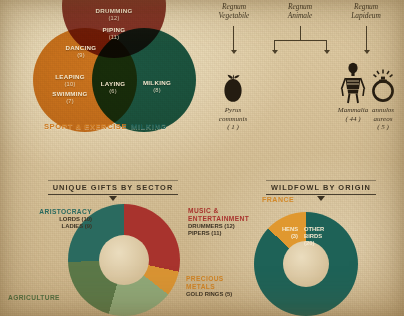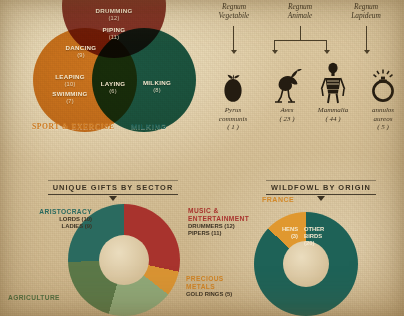--- a/index.html
+++ b/index.html
@@ -71,21 +71,21 @@
   #lbl-laying   { left: 88px;  top: 81px; width: 50px; }
   #lbl-milking  { left: 130px; top: 80px; width: 54px; }
 
   .venn-cat {
     position: absolute;
     font-size: 7.6px;
     font-weight: 700;
     letter-spacing: .55px;
     text-shadow: 0 1px 0 rgba(255,250,230,.35);
   }
-  #cat-sport { left: 32px;  top: 122px; color: #cf7a20; font-family: Liberation Serif, serif; }
+  #cat-sport { left: 44px;  top: 122px; color: #cf7a20; }
   #cat-farm  { left: 131px; top: 122px; color: #1c5f54; }
 
   
   #regnum-panel { position: absolute; left: 196px; top: 0; width: 208px; height: 158px; }
   .regnum-head {
     position: absolute;
     text-align: center;
     font-family: "Liberation Serif", serif;
     font-style: italic;
     font-size: 7.4px;
@@ -126,21 +126,21 @@
     margin-top: 2px;
   }
   .specimen .cnt {
     font-family: "Liberation Serif", serif;
     font-style: italic;
     font-size: 7px;
     color: #3a3020;
   }
   #sp-pear  { left: 10px;  top: 58px; }
   #sp-aves  { left: 64px;  top: 58px; }
-  #sp-mamm  { left: 110px; top: 58px; }
+  #sp-mamm  { left: 130px; top: 58px; }
   #sp-ring  { left: 160px; top: 58px; }
 
   
   .sec-head { position: absolute; text-align: center; }
   .sec-head .txt {
     font-size: 7.4px;
     font-weight: 700;
     letter-spacing: 1.05px;
     color: #3b3223;
     border-bottom: 1px solid #4a4030;
@@ -279,34 +279,20 @@
           <path d="M13 9c-4.6 0-8.6 4.6-8.6 11.4 0 7 4 11.4 8.6 11.4s8.6-4.4 8.6-11.4C21.6 13.6 17.6 9 13 9z" fill="#241c11"></path>
           <path d="M12.6 10.4c-.2-2.6.3-4.6 1.3-5.8.2 2.2-.1 4.2-.6 5.8z" fill="#241c11"></path>
           <path d="M14.3 7.2c1.6-1.6 3.6-2.2 5.3-1.9-1 1.7-2.8 2.9-4.7 3.3z" fill="#241c11"></path>
           <path d="M12.6 7.6C11.3 5.8 9.4 4.8 7.6 4.8c.6 2 2.2 3.6 4.1 4.3z" fill="#241c11"></path>
         </svg>
       </div>
       <div class="sci">Pyrus<br>communis</div>
       <div class="cnt">( 1 )</div>
     </div>
 
-    <div class="specimen" id="sp-aves">
-      <div class="glyph">
-        <svg width="34" height="40" viewBox="0 0 34 40" aria-hidden="true">
-          <path d="M10 16c3-4 8-5 12-3 3 1.5 5 4 5.5 7-2 1-4.5.5-6-1 1 2.5.5 5-1.5 6.5-3 2.2-7.5 1.8-10-1-1.8-2-2-5-0-8.5z" fill="#241c11"></path>
-          <path d="M21 13c1.5-3.5 4-6 7-7.2-.8 3.2-2.8 6-5.5 7.6z" fill="#241c11"></path>
-          <path d="M27.5 5.5c1.5-.6 3-.7 4.3-.2-1 1.1-2.4 1.8-3.8 1.9z" fill="#241c11"></path>
-          <path d="M13 25l-2 8-3 5" stroke="#241c11" stroke-width="1.6" fill="none"></path>
-          <path d="M18 25l1 8 3 5" stroke="#241c11" stroke-width="1.6" fill="none"></path>
-          <path d="M5 38h7M18 38h7" stroke="#241c11" stroke-width="1.5" fill="none"></path>
-        </svg>
-      </div>
-      <div class="sci">Aves</div>
-      <div class="cnt">( 23 )</div>
-    </div>
 
     <div class="specimen" id="sp-mamm">
       <div class="glyph">
         <svg width="26" height="42" viewBox="0 0 26 42" aria-hidden="true">
           <ellipse cx="13" cy="6" rx="4.6" ry="5.2" fill="#241c11"></ellipse>
           <rect x="11.4" y="11" width="3.2" height="3" fill="#241c11"></rect>
           <path d="M5.5 16h15l-1.5 11h-12z" fill="#241c11"></path>
           <path d="M7 19h12M7 22h12" stroke="#d6c19a" stroke-width=".9"></path>
           <path d="M5.5 16L1.5 27M20.5 16l4 11" stroke="#241c11" stroke-width="1.7" fill="none"></path>
           <path d="M2 27l1 7M24 27l-1 7" stroke="#241c11" stroke-width="1.6" fill="none"></path>

